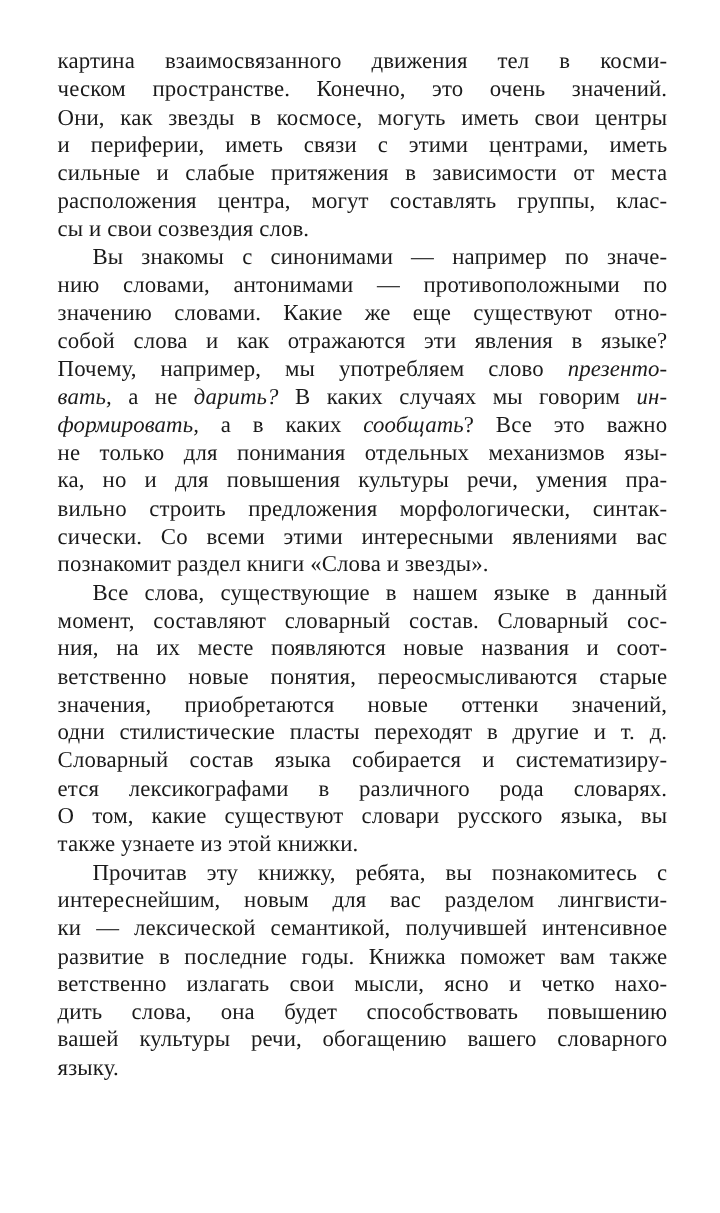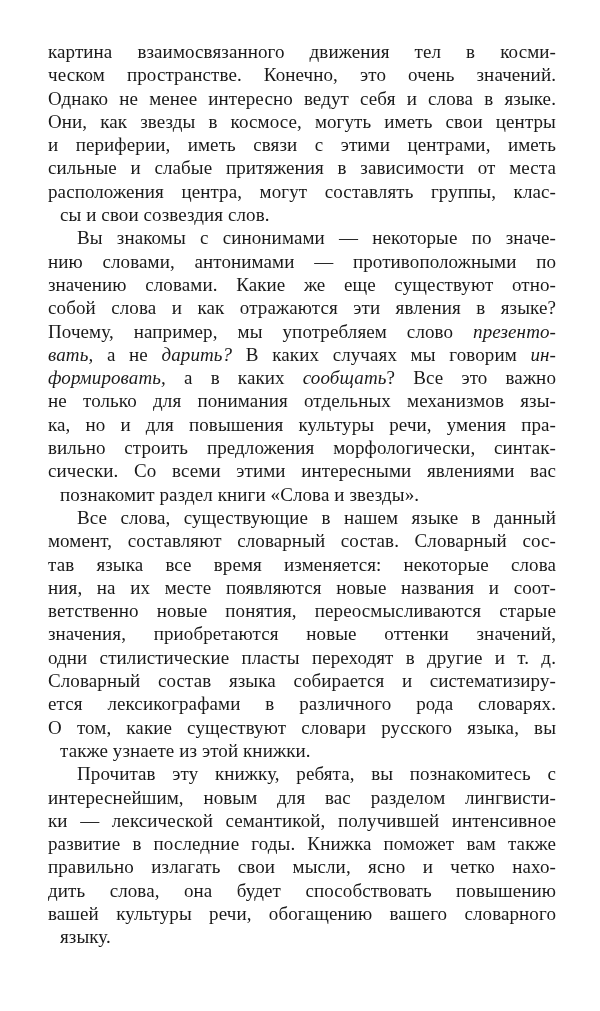--- a/index.html
+++ b/index.html
@@ -8,68 +8,66 @@
     position: absolute; left: 48px; top: 40px; width: 508px;
     font-family: "Liberation Serif", "DejaVu Serif", serif;
     font-size: 19px; color: #1a1a1a;
   }
   .line {
     display: block; height: 23.3px; line-height: 23.3px;
     white-space: nowrap; text-align: justify; text-align-last: justify;
     letter-spacing: 0.1px;
     font-family: Liberation Serif, serif;
   }
-  .line.last { text-align-last: left; margin-left: 12px; }
+  .line.last { text-align-last: left; }
   .line.indent { padding-left: 29px; }
   .it { font-style: italic; }
 </style>
 </head>
 <body>
 
 <div class="page" id="page">
     <div>
       <span class="line"><span>картина взаимосвязанного движения тел в косми-</span></span>
       <span class="line"><span>ческом пространстве. Конечно, это очень значений.</span></span>
-      <span class="line"><span>Однако не менее интересно ведут себя и слова в языке.</span></span>
       <span class="line"><span>Они, как звезды в космосе, могуть иметь свои центры</span></span>
       <span class="line"><span>и периферии, иметь связи с этими центрами, иметь</span></span>
       <span class="line"><span>сильные и слабые притяжения в зависимости от места</span></span>
       <span class="line"><span>расположения центра, могут составлять группы, клас-</span></span>
       <span class="line last"><span>сы и свои созвездия слов.</span></span>
     </div>
     <div>
-      <span class="line indent"><span>Вы знакомы с синонимами — некоторые по значе-</span></span>
+      <span class="line indent"><span>Вы знакомы с синонимами — например по значе-</span></span>
       <span class="line"><span>нию словами, антонимами — противоположными по</span></span>
       <span class="line"><span>значению словами. Какие же еще существуют отно-</span></span>
       <span class="line"><span>собой слова и как отражаются эти явления в языке?</span></span>
       <span class="line"><span>Почему, например, мы употребляем слово </span><span class="it">презенто-</span></span>
       <span class="line"><span class="it">вать,</span><span> а не </span><span class="it">дарить?</span><span> В каких случаях мы говорим </span><span class="it">ин-</span></span>
       <span class="line"><span class="it">формировать,</span><span> а в каких </span><span class="it">сообщать</span><span>? Все это важно</span></span>
       <span class="line"><span>не только для понимания отдельных механизмов язы-</span></span>
       <span class="line"><span>ка, но и для повышения культуры речи, умения пра-</span></span>
       <span class="line"><span>вильно строить предложения морфологически, синтак-</span></span>
       <span class="line"><span>сически. Со всеми этими интересными явлениями вас</span></span>
       <span class="line last"><span>познакомит раздел книги «Слова и звезды».</span></span>
     </div>
     <div>
       <span class="line indent"><span>Все слова, существующие в нашем языке в данный</span></span>
       <span class="line"><span>момент, составляют словарный состав. Словарный сос-</span></span>
-      <span class="line"><span>тав языка все время изменяется: некоторые слова</span></span>
       <span class="line"><span>ния, на их месте появляются новые названия и соот-</span></span>
       <span class="line"><span>ветственно новые понятия, переосмысливаются старые</span></span>
       <span class="line"><span>значения, приобретаются новые оттенки значений,</span></span>
       <span class="line"><span>одни стилистические пласты переходят в другие и т. д.</span></span>
       <span class="line"><span>Словарный состав языка собирается и систематизиру-</span></span>
       <span class="line"><span>ется лексикографами в различного рода словарях.</span></span>
       <span class="line"><span>О том, какие существуют словари русского языка, вы</span></span>
       <span class="line last"><span>также узнаете из этой книжки.</span></span>
     </div>
     <div>
       <span class="line indent"><span>Прочитав эту книжку, ребята, вы познакомитесь с</span></span>
       <span class="line"><span>интереснейшим, новым для вас разделом лингвисти-</span></span>
       <span class="line"><span>ки — лексической семантикой, получившей интенсивное</span></span>
       <span class="line"><span>развитие в последние годы. Книжка поможет вам также</span></span>
-      <span class="line"><span>правильно излагать свои мысли, ясно и четко нахо-</span></span>
+      <span class="line"><span>ветственно излагать свои мысли, ясно и четко нахо-</span></span>
       <span class="line"><span>дить слова, она будет способствовать повышению</span></span>
       <span class="line"><span>вашей культуры речи, обогащению вашего словарного</span></span>
       <span class="line last"><span>языку.</span></span>
     </div>
   </div>
 
 </body></html>

